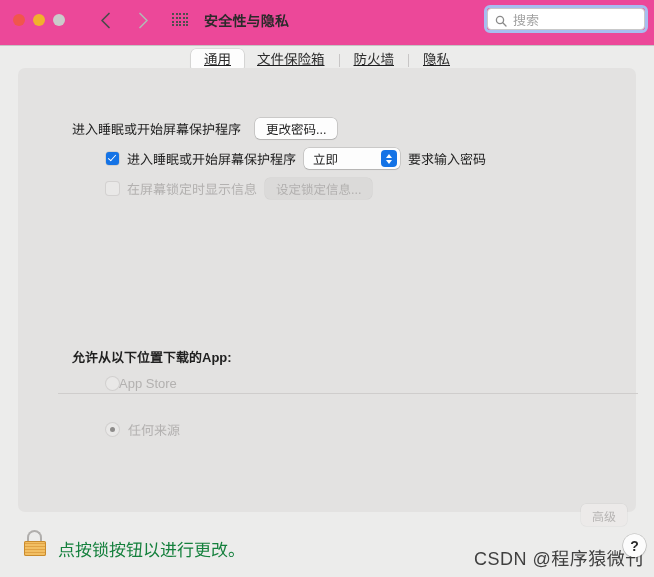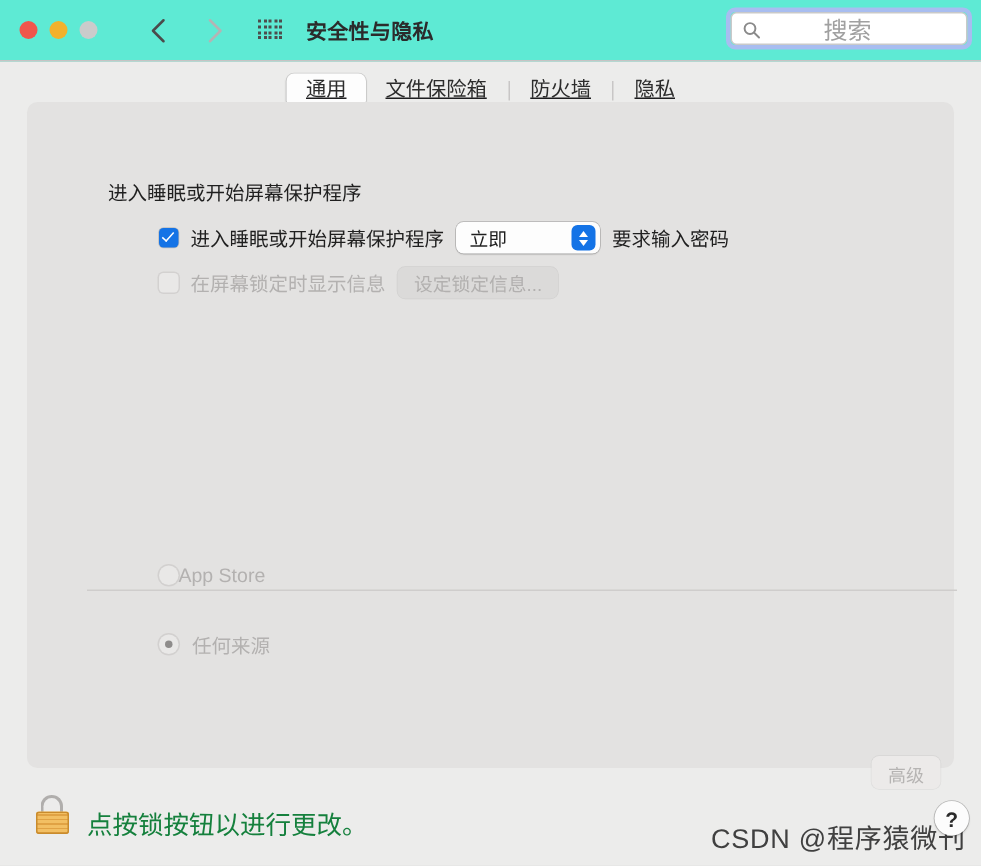--- a/index.html
+++ b/index.html
@@ -14,22 +14,22 @@
     background: #ececeb;
     font-family: "Liberation Sans", "DejaVu Sans", sans-serif;
     -webkit-font-smoothing: antialiased;
     color: #1d1d1f;
   }
 
   
   .titlebar {
     position: absolute;
     left: 0; top: 0;
-    width: 654px; height: 41px;
-    background: #5eead4;
+    width: 654px; height: 46px;
+    background: #ec4899;
     border-bottom: 1px solid #c6c4c4;
     box-sizing: border-box;
   }
   .traffic {
     position: absolute;
     left: 13px; top: 14px;
     display: flex;
     gap: 8px;
     align-items: center;
   }
@@ -105,23 +105,22 @@
     align-items: center;
     padding-left: 7px;
     gap: 6px;
   }
   .searchfield .sicon {
     width: 12px; height: 12px;
     flex: 0 0 auto;
     color: #8a8a8a;
   }
   .searchfield .sph {
-    font-size: 16px;
+    font-size: 13px;
     color: #a0a0a0;
-    margin-left: 36px;
   }
 
   
   .tabbar {
     position: absolute;
     left: 0; top: 41px;
     width: 654px; height: 39px;
     display: flex;
     align-items: center;
     justify-content: center;
@@ -432,20 +431,21 @@
     <div class="tab">防火墙</div>
     <div class="tabsep"></div>
     <div class="tab">隐私</div>
   </div>
 </div>
 
 <div class="panel">
 
   <div class="row" style="left:54px; top:50px; gap:14px;">
     <span class="lbl">进入睡眠或开始屏幕保护程序</span>
+    <span class="pushbtn">更改密码...</span>
   </div>
 
   <div class="row" style="left:88px; top:80px; gap:8px;">
     <span class="cbx on"></span>
     <span class="lbl">进入睡眠或开始屏幕保护程序</span>
     <span class="popup">
       <span class="pv">立即</span>
       <span class="parrows">
         <span class="up"></span>
           <span class="down"></span>
@@ -455,20 +455,23 @@
   </div>
 
   <div class="row" style="left:88px; top:110px; gap:8px;">
     <span class="cbx off"></span>
     <span class="lbl dim">在屏幕锁定时显示信息</span>
     <span class="pushbtn disabled">设定锁定信息...</span>
   </div>
 
   <div class="divider"></div>
 
+  <div class="row" style="left:54px; top:279px;">
+    <span class="lbl bold">允许从以下位置下载的App:</span>
+  </div>
 
   <div class="row" style="left:88px; top:308px; ">
     <span class="radio"></span>
     <span class="lbl dim">App Store</span>
   </div>
 
 
   <div class="row" style="left:88px; top:352px; gap:9px;">
     <span class="radio on"></span>
     <span class="lbl dim">任何来源</span>

